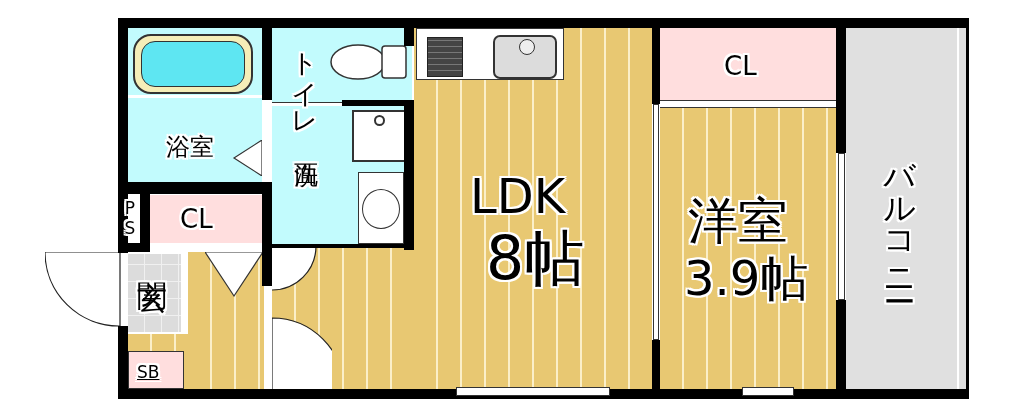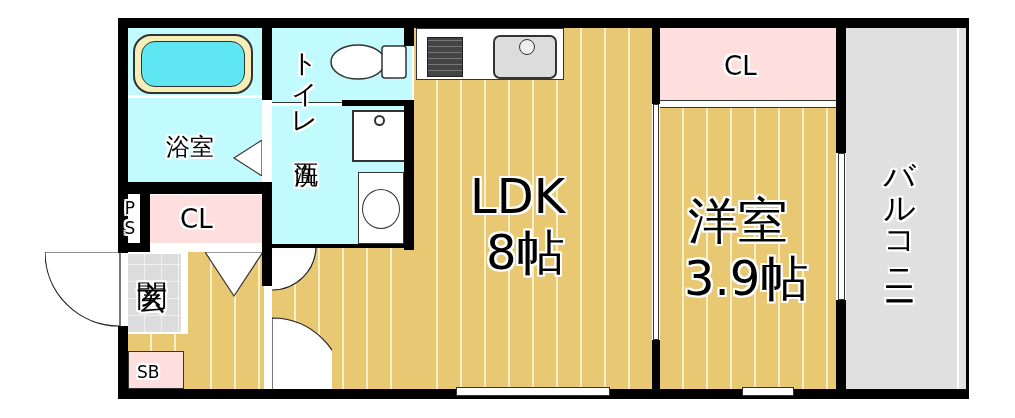--- a/index.html
+++ b/index.html
@@ -108,19 +108,19 @@
 <div class="win" style="left:742px;top:387px;width:52px;height:9px;"></div>
 <div class="win" style="left:653px;top:104px;width:6px;height:236px;"></div>
 <div class="win" style="left:838px;top:153px;width:7px;height:147px;"></div>
 
 <div class="label vert" style="left:292px;top:34px;font-size:26px;">トイレ</div>
 <div class="label" style="left:166px;top:135px;font-size:24px;">浴室</div>
 <div class="label vert" style="left:294px;top:144px;font-size:24px;">洗面</div>
 <div class="label" style="left:180px;top:206px;font-size:26px;">CL</div>
 <div class="label vert" style="left:121px;top:198px;font-size:17px;">PS</div>
 <div class="label vert" style="left:137px;top:258px;font-size:30px;">玄関</div>
-<div class="label" style="left:137px;top:364px;font-size:17px;">SB</div>
+<div class="label" style="left:137px;top:364px;font-size:17px;text-decoration:underline;">SB</div>
 <div class="label" style="left:470px;top:172px;font-size:48px;">LDK</div>
-<div class="label" style="left:486px;top:228px;font-size:48px;">8帖</div>
+<div class="label" style="left:486px;top:228px;font-size:60px;">8帖</div>
 <div class="label" style="left:724px;top:53px;font-size:26px;">CL</div>
 <div class="label" style="left:688px;top:196px;font-size:50px;">洋室</div>
 <div class="label" style="left:684px;top:254px;font-size:48px;">3.9帖</div>
 <div class="label vert" style="left:884px;top:140px;font-size:32px;">バルコニー</div>
 
 </body></html>

